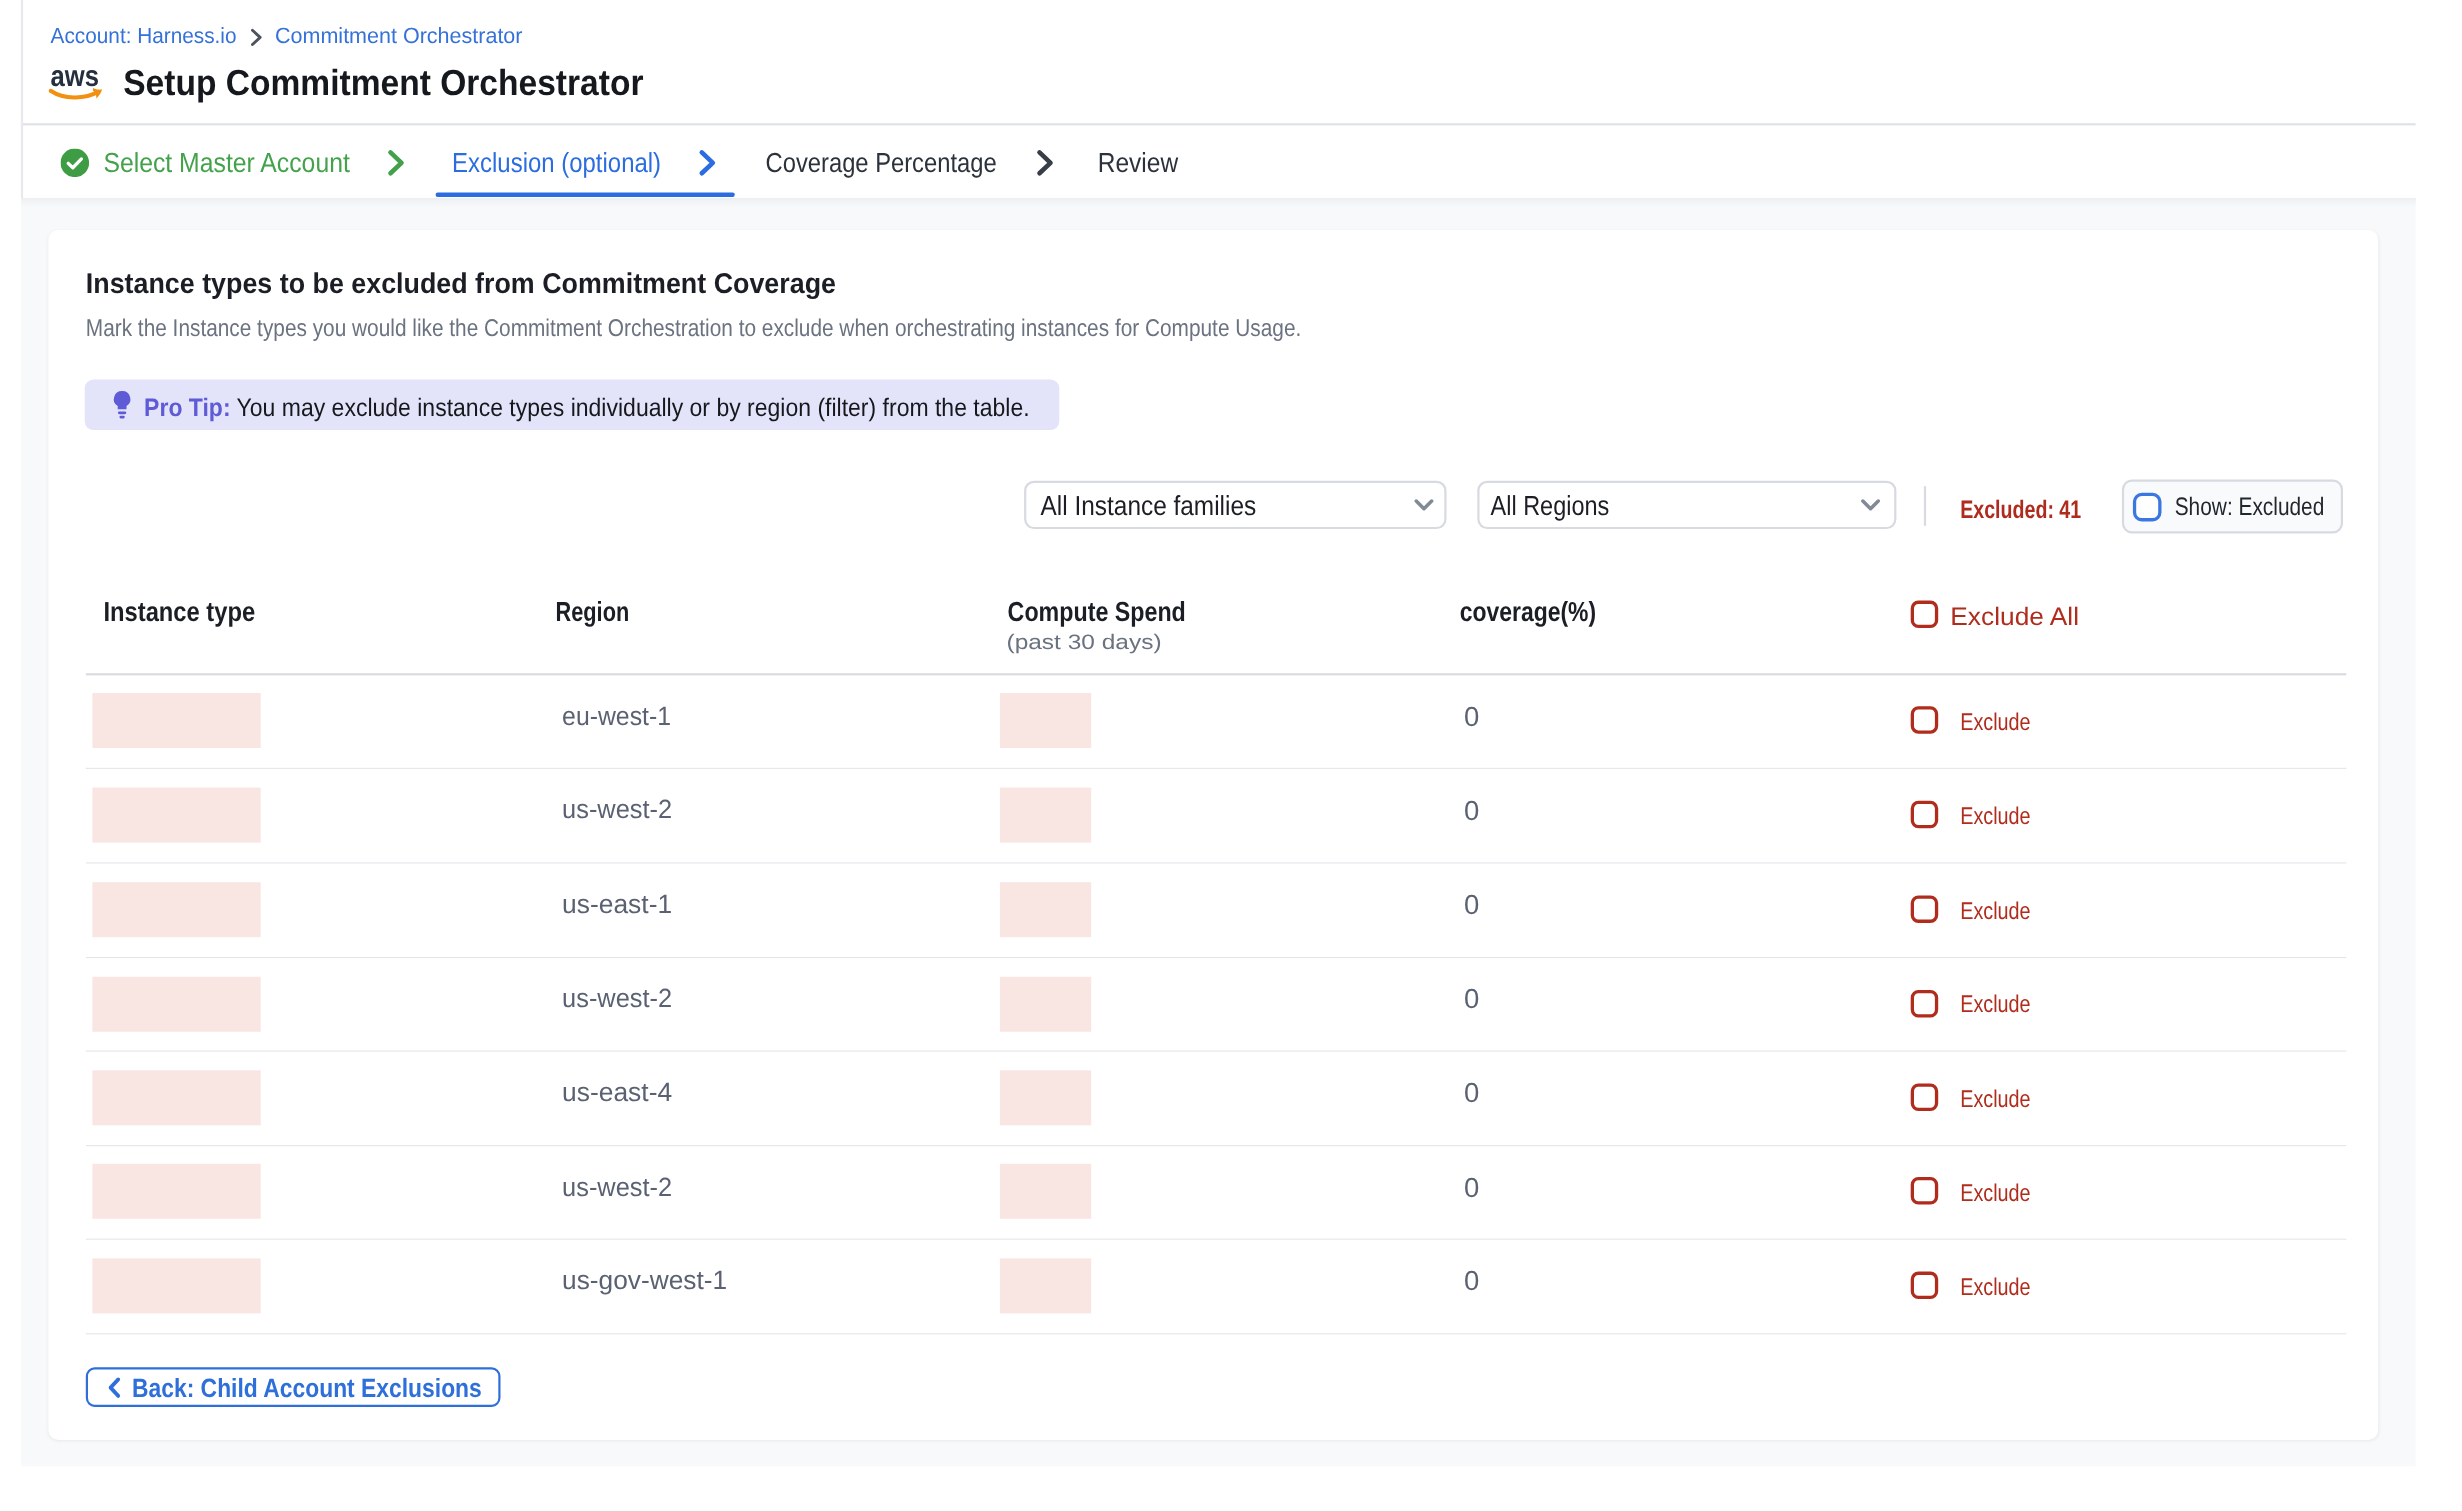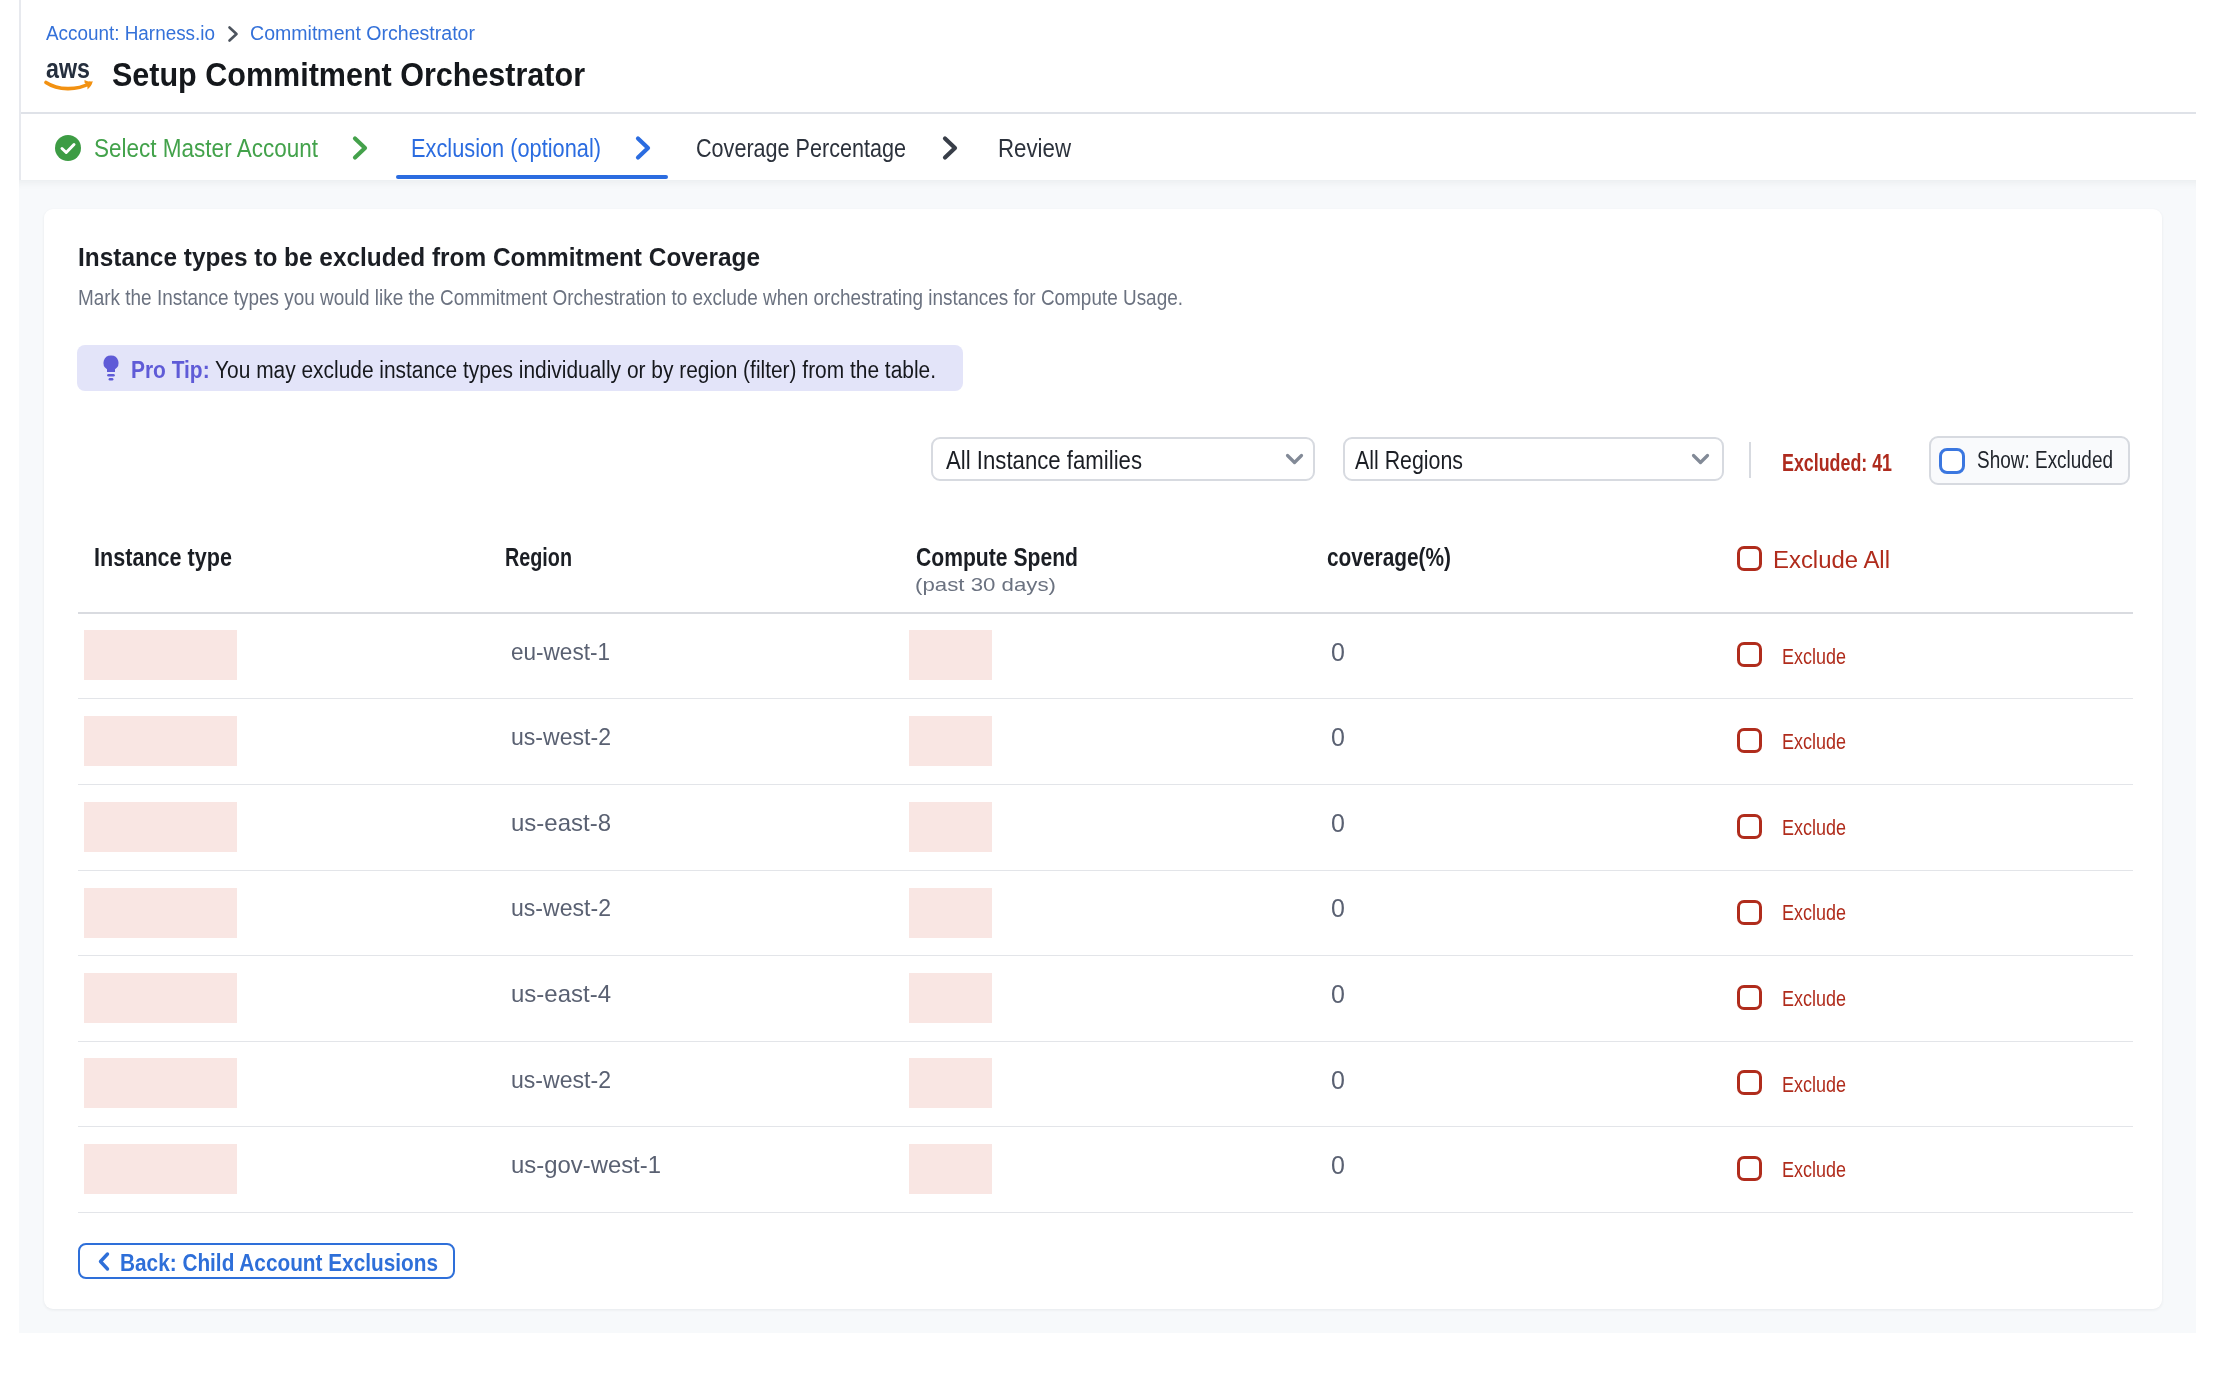--- a/index.html
+++ b/index.html
@@ -100,21 +100,21 @@
   <div class="fit" style="transform:scaleX(0.8176); left:1782px; top:644px; font-size:22px; color:#b02c1c;">Exclude</div>
   <div class="abs" style="left:78px; top:784px; width:2055px; height:1px; background:#e3e5e9;"></div>
   <div class="abs" style="left:84px; top:716px; width:153px; height:50px; background:#f9e6e3;"></div>
   <div class="fit" style="transform:scaleX(0.9612); left:511px; top:723px; font-size:24px; color:#5a6172;">us-west-2</div>
   <div class="abs" style="left:909px; top:716px; width:83px; height:50px; background:#f9e6e3;"></div>
   <div class="abs" style="left:1331px; top:723px; font-size:25px; color:#5a6172;">0</div>
   <div class="abs" style="left:1737px; top:728px; width:25px; height:25px; background:#fff; border:3px solid #b02c1c; border-radius:7px;"></div>
   <div class="fit" style="transform:scaleX(0.8176); left:1782px; top:729px; font-size:22px; color:#b02c1c;">Exclude</div>
   <div class="abs" style="left:78px; top:870px; width:2055px; height:1px; background:#e3e5e9;"></div>
   <div class="abs" style="left:84px; top:802px; width:153px; height:50px; background:#f9e6e3;"></div>
-  <div class="fit" style="transform:scaleX(0.9995); left:511px; top:809px; font-size:24px; color:#5a6172;">us-east-8</div>
+  <div class="fit" style="transform:scaleX(0.9995); left:511px; top:809px; font-size:24px; color:#5a6172;">us-east-1</div>
   <div class="abs" style="left:909px; top:802px; width:83px; height:50px; background:#f9e6e3;"></div>
   <div class="abs" style="left:1331px; top:809px; font-size:25px; color:#5a6172;">0</div>
   <div class="abs" style="left:1737px; top:814px; width:25px; height:25px; background:#fff; border:3px solid #b02c1c; border-radius:7px;"></div>
   <div class="fit" style="transform:scaleX(0.8176); left:1782px; top:815px; font-size:22px; color:#b02c1c;">Exclude</div>
   <div class="abs" style="left:78px; top:955px; width:2055px; height:1px; background:#e3e5e9;"></div>
   <div class="abs" style="left:84px; top:888px; width:153px; height:50px; background:#f9e6e3;"></div>
   <div class="fit" style="transform:scaleX(0.9612); left:511px; top:894px; font-size:24px; color:#5a6172;">us-west-2</div>
   <div class="abs" style="left:909px; top:888px; width:83px; height:50px; background:#f9e6e3;"></div>
   <div class="abs" style="left:1331px; top:894px; font-size:25px; color:#5a6172;">0</div>
   <div class="abs" style="left:1737px; top:900px; width:25px; height:25px; background:#fff; border:3px solid #b02c1c; border-radius:7px;"></div>

